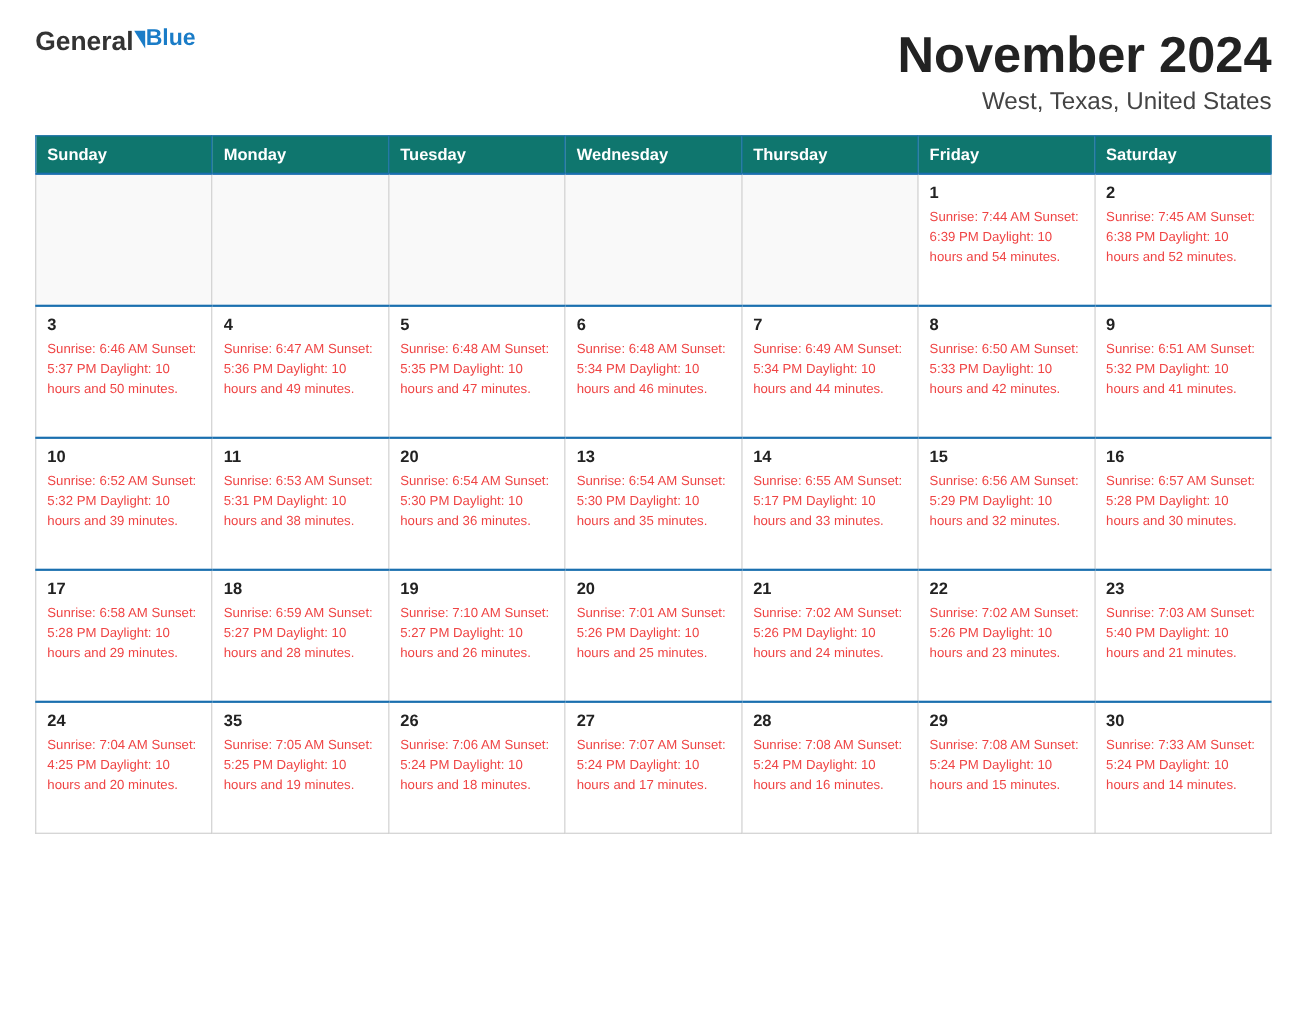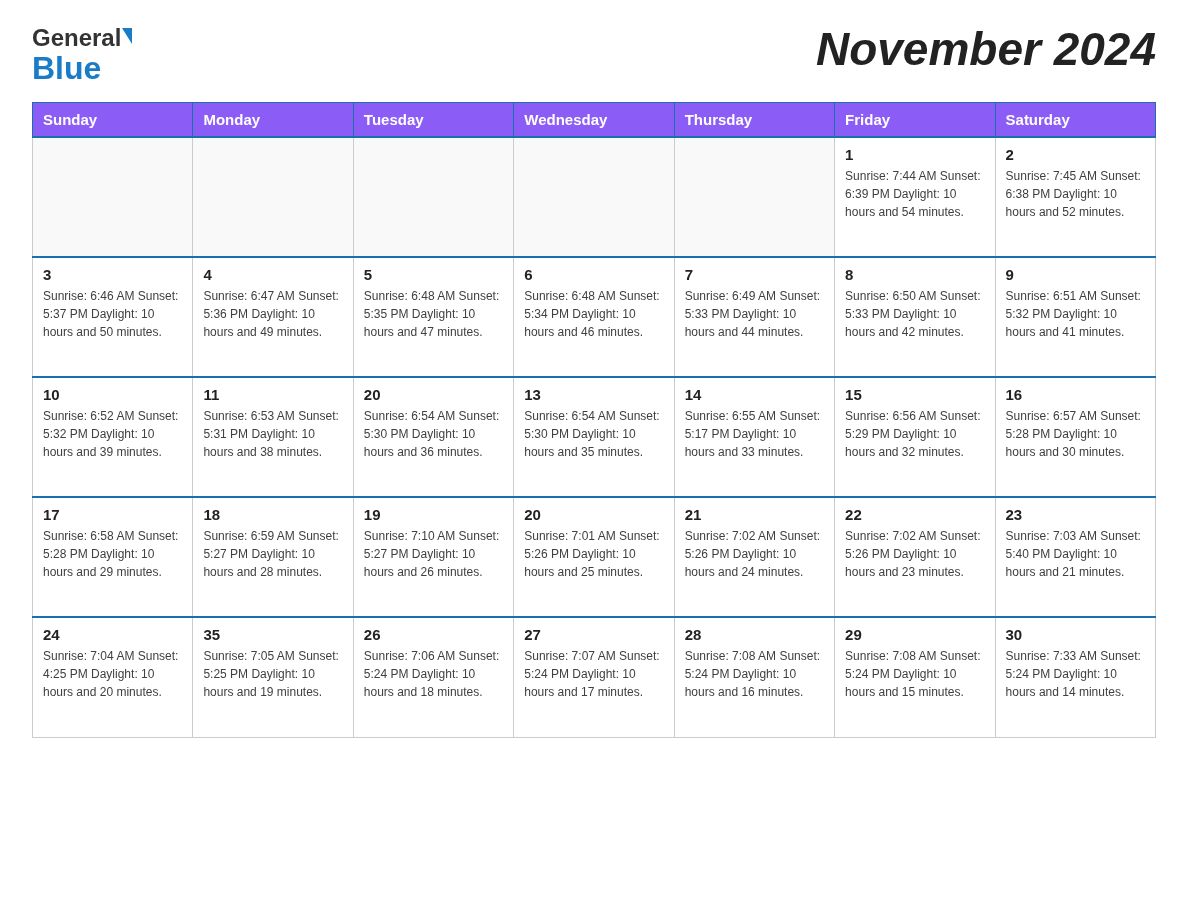--- a/index.html
+++ b/index.html
@@ -12,49 +12,48 @@
       min-height: 918px;
     }
     .header-area {
       display: flex;
       align-items: flex-start;
       justify-content: space-between;
       margin-bottom: 18px;
     }
     .logo-area {
       display: flex;
-      flex-direction: column;
+      flex-direction: row;
       align-items: flex-start;
     }
     .logo-row {
       display: flex;
       align-items: center;
     }
     .title-area {
       text-align: right;
-      font-style: italic;
     }
     .month-title {
       font-size: 46px;
       font-weight: bold;
       color: #222;
       line-height: 1.1;
     }
     .location-title {
       font-size: 22px;
       color: #444;
       margin-top: 4px;
     }
     table {
       width: 100%;
       border-collapse: collapse;
       table-layout: fixed;
     }
     thead tr th {
-      background-color: #8b5cf6;
+      background-color: #0f766e;
       color: #fff;
       font-size: 15px;
       font-weight: bold;
       padding: 8px 10px;
       text-align: left;
       border: 1px solid #1a6faf;
     }
     tbody tr td {
       vertical-align: top;
       border: 1px solid #ccc;
@@ -66,35 +65,35 @@
       color: #222;
     }
     .day-num {
       font-size: 15px;
       font-weight: bold;
       margin-bottom: 4px;
       color: #222;
     }
     .day-info {
       font-size: 12px;
-      color: #404040;
+      color: #ef4444;
       line-height: 1.5;
     }
     .empty-cell {
       background: #f9f9f9;
     }
     
     .logo-general {
       font-size: 24px;
       font-weight: bold;
       color: #333;
       display: inline;
     }
     .logo-blue-text {
-      font-size: 32px;
+      font-size: 21px;
       font-weight: bold;
       color: #1a7cc7;
       display: block;
       line-height: 1;
     }
     .logo-chevron {
       display: inline-block;
       width: 0; height: 0;
       border-left: 10px solid transparent;
       border-right: 0px solid transparent;
@@ -111,20 +110,21 @@
 <div class="header-area">
   <div class="logo-area">
     <div class="logo-row">
       <span class="logo-general">General</span>
       <span class="logo-chevron"></span>
     </div>
     <span class="logo-blue-text">Blue</span>
   </div>
   <div class="title-area">
     <div class="month-title">November 2024</div>
+    <div class="location-title">West, Texas, United States</div>
   </div>
 </div>
 
 <table>
   <thead>
     <tr>
     <th>Sunday</th>
         <th>Monday</th>
         <th>Tuesday</th>
         <th>Wednesday</th>
@@ -174,21 +174,21 @@
         </td>
         <td>
           <div class="day-num">6</div>
           <div class="day-info">Sunrise: 6:48 AM
 Sunset: 5:34 PM
 Daylight: 10 hours and 46 minutes.</div>
         </td>
         <td>
           <div class="day-num">7</div>
           <div class="day-info">Sunrise: 6:49 AM
-Sunset: 5:33 PM
+Sunset: 5:34 PM
 Daylight: 10 hours and 44 minutes.</div>
         </td>
         <td>
           <div class="day-num">8</div>
           <div class="day-info">Sunrise: 6:50 AM
 Sunset: 5:33 PM
 Daylight: 10 hours and 42 minutes.</div>
         </td>
         <td>
           <div class="day-num">9</div>

